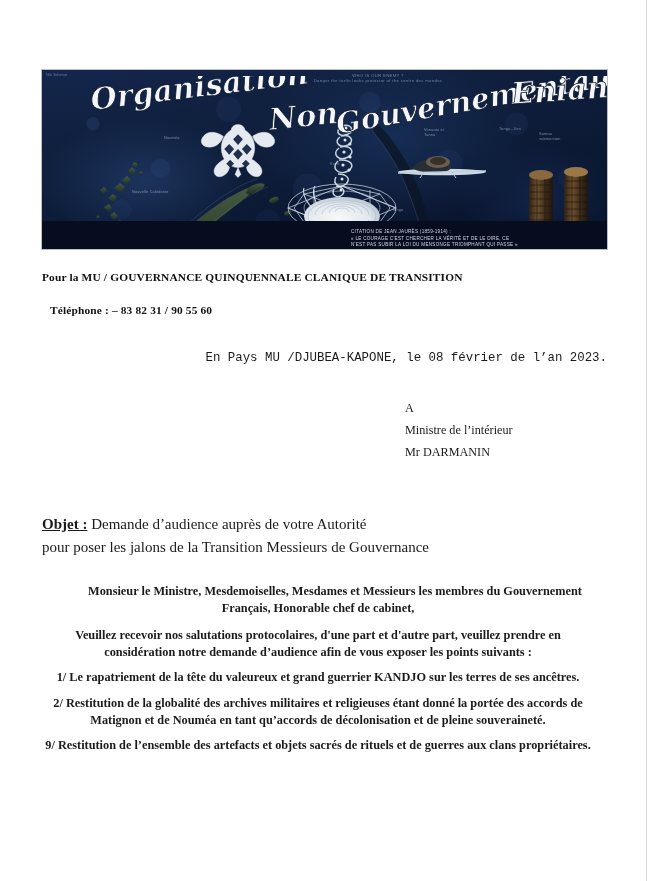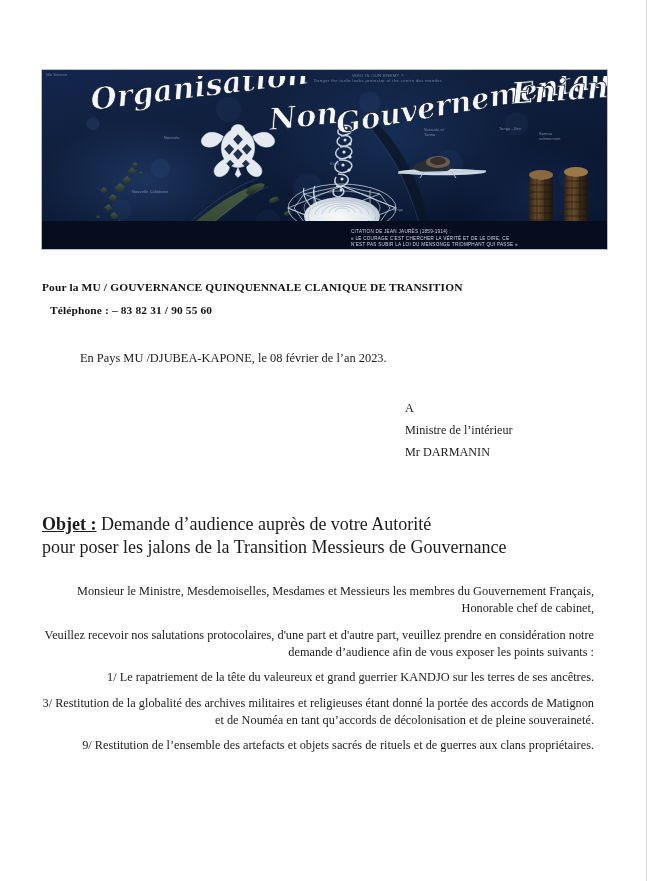--- a/index.html
+++ b/index.html
@@ -157,67 +157,69 @@
   }
   .hdr-line {
     position: absolute;
     font-family: "Liberation Serif", serif;
     font-weight: bold;
     font-size: 11.4px;
     letter-spacing: .15px;
     color: #111111;
     white-space: nowrap;
   }
-  .hdr-org  { left: 0; top: 281px; text-align: right; }
+  .hdr-org  { left: 0; top: 271px; text-align: right; }
   .hdr-tel  { left: 0; top: 304px; margin-left: 8px; }
 
   .dateline {
     position: absolute;
     left: 0;
     top: 351px;
     width: 565px;
-    text-align: left;
+    text-align: right;
     font-size: 12.4px;
     color: #1b1b1b;
     padding-left: 38px;
     box-sizing: border-box;
+    font-family: Liberation Mono, monospace;
   }
 
   .addr {
     position: absolute;
     left: 363px;
     top: 397px;
     font-size: 12.2px;
     line-height: 22px;
     color: #1b1b1b;
   }
 
   .objet {
     position: absolute;
     left: 0;
     top: 513px;
     width: 565px;
-    font-size: 18px;
+    font-size: 15px;
     line-height: 23px;
     color: #1b1b1b;
   }
   .objet .lbl {
     font-weight: bold;
     text-decoration: underline;
   }
 
   .body {
     position: absolute;
     left: 0;
     top: 583px;
     width: 552px;
     font-size: 12.3px;
     line-height: 16.6px;
     color: #1b1b1b;
-    text-align: right;
+    text-align: center;
+    font-weight: bold;
   }
   .body p { margin: 0 0 9px 0; }
   .body p.ind { text-indent: 34px; }
   .body p.tight { margin-bottom: 11px; }
 </style>
 </head>
 <body>
 
 <div id="page">
 
@@ -432,20 +434,20 @@
       <div>
         <span class="lbl">Objet :</span><span> Demande d’audience auprès de votre Autorité</span>
       </div>
       <div>pour poser les jalons de la Transition Messieurs de Gouvernance</div>
     </div>
 
     <div class="body">
       <p class="ind tight">Monsieur le Ministre, Mesdemoiselles, Mesdames et Messieurs les membres du Gouvernement Français, Honorable chef de cabinet,</p>
       <p>Veuillez recevoir nos salutations protocolaires, d'une part et d'autre part, veuillez prendre en considération notre demande d’audience afin de vous exposer les points suivants :</p>
       <p>1/ Le rapatriement de la tête du valeureux et grand guerrier KANDJO sur les terres de ses ancêtres.</p>
-      <p>3/ Restitution de la globalité des archives militaires et religieuses étant donné la portée des accords de Matignon et de Nouméa en tant qu’accords de décolonisation et de pleine souveraineté.</p>
+      <p>2/ Restitution de la globalité des archives militaires et religieuses étant donné la portée des accords de Matignon et de Nouméa en tant qu’accords de décolonisation et de pleine souveraineté.</p>
       <p>9/ Restitution de l’ensemble des artefacts et objets sacrés de rituels et de guerres aux clans propriétaires.</p>
     </div>
 
   </div>
 </div>
 
 <div id="page-gutter"></div>
 
 </body></html>

